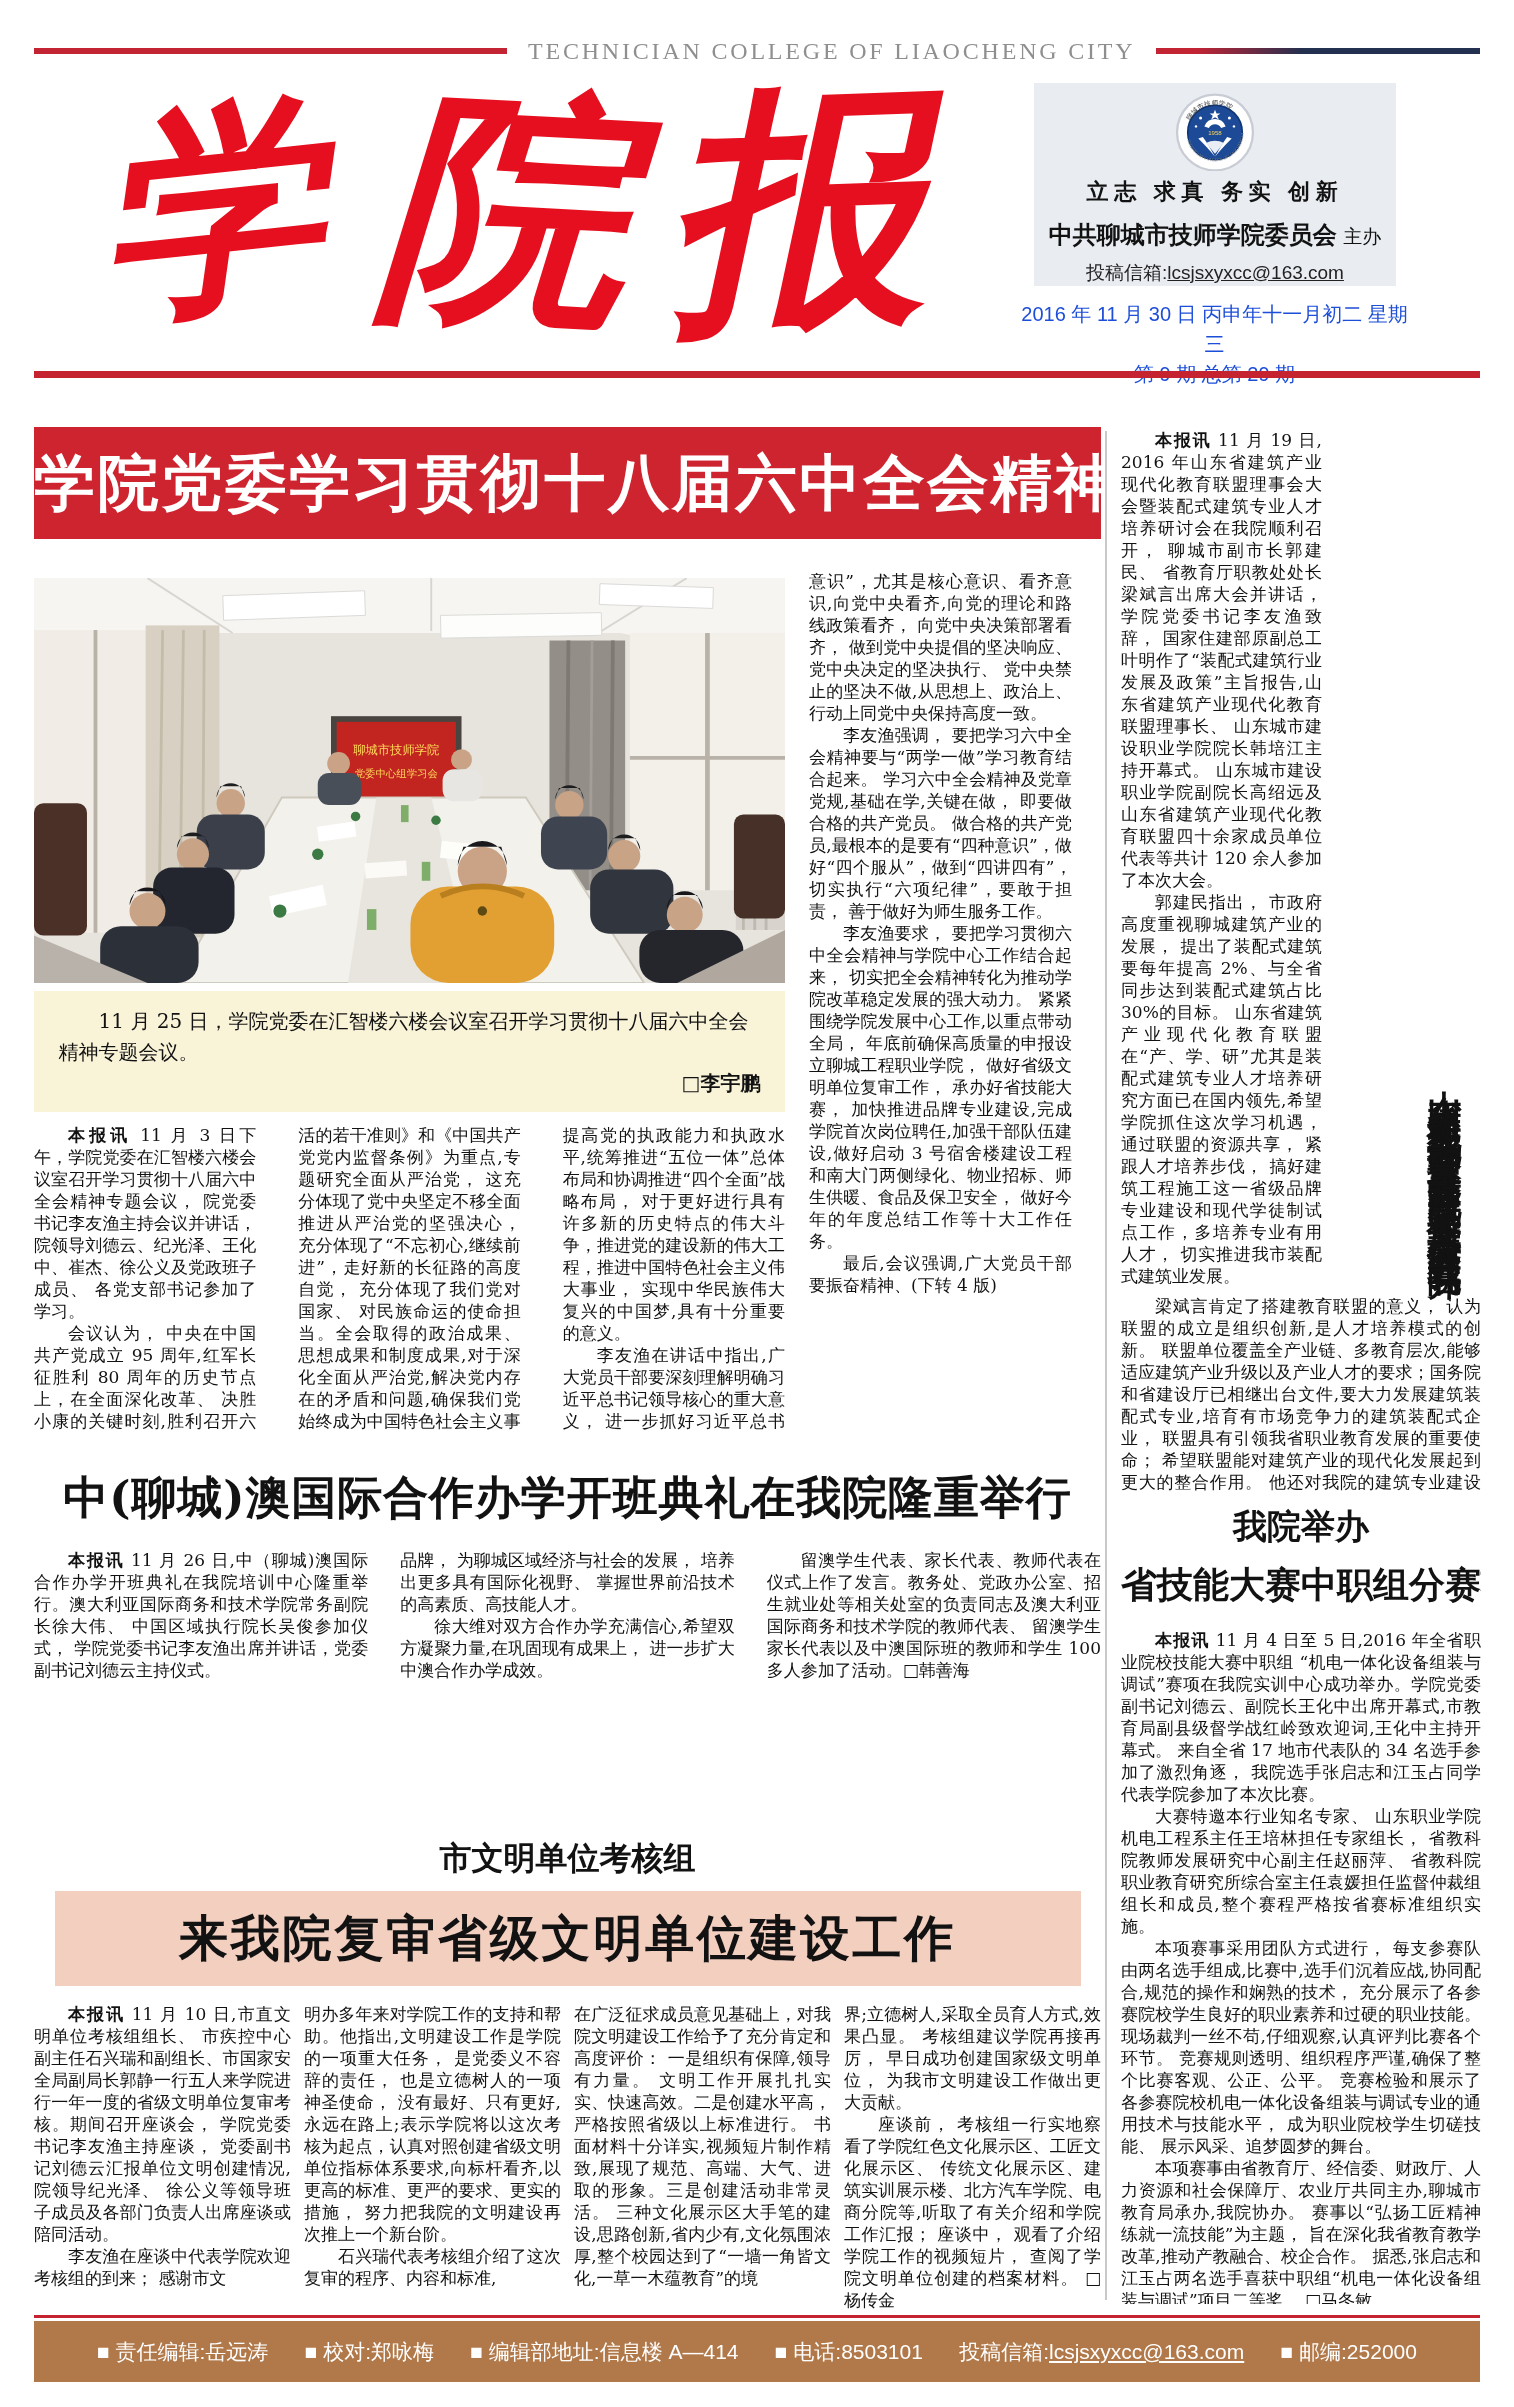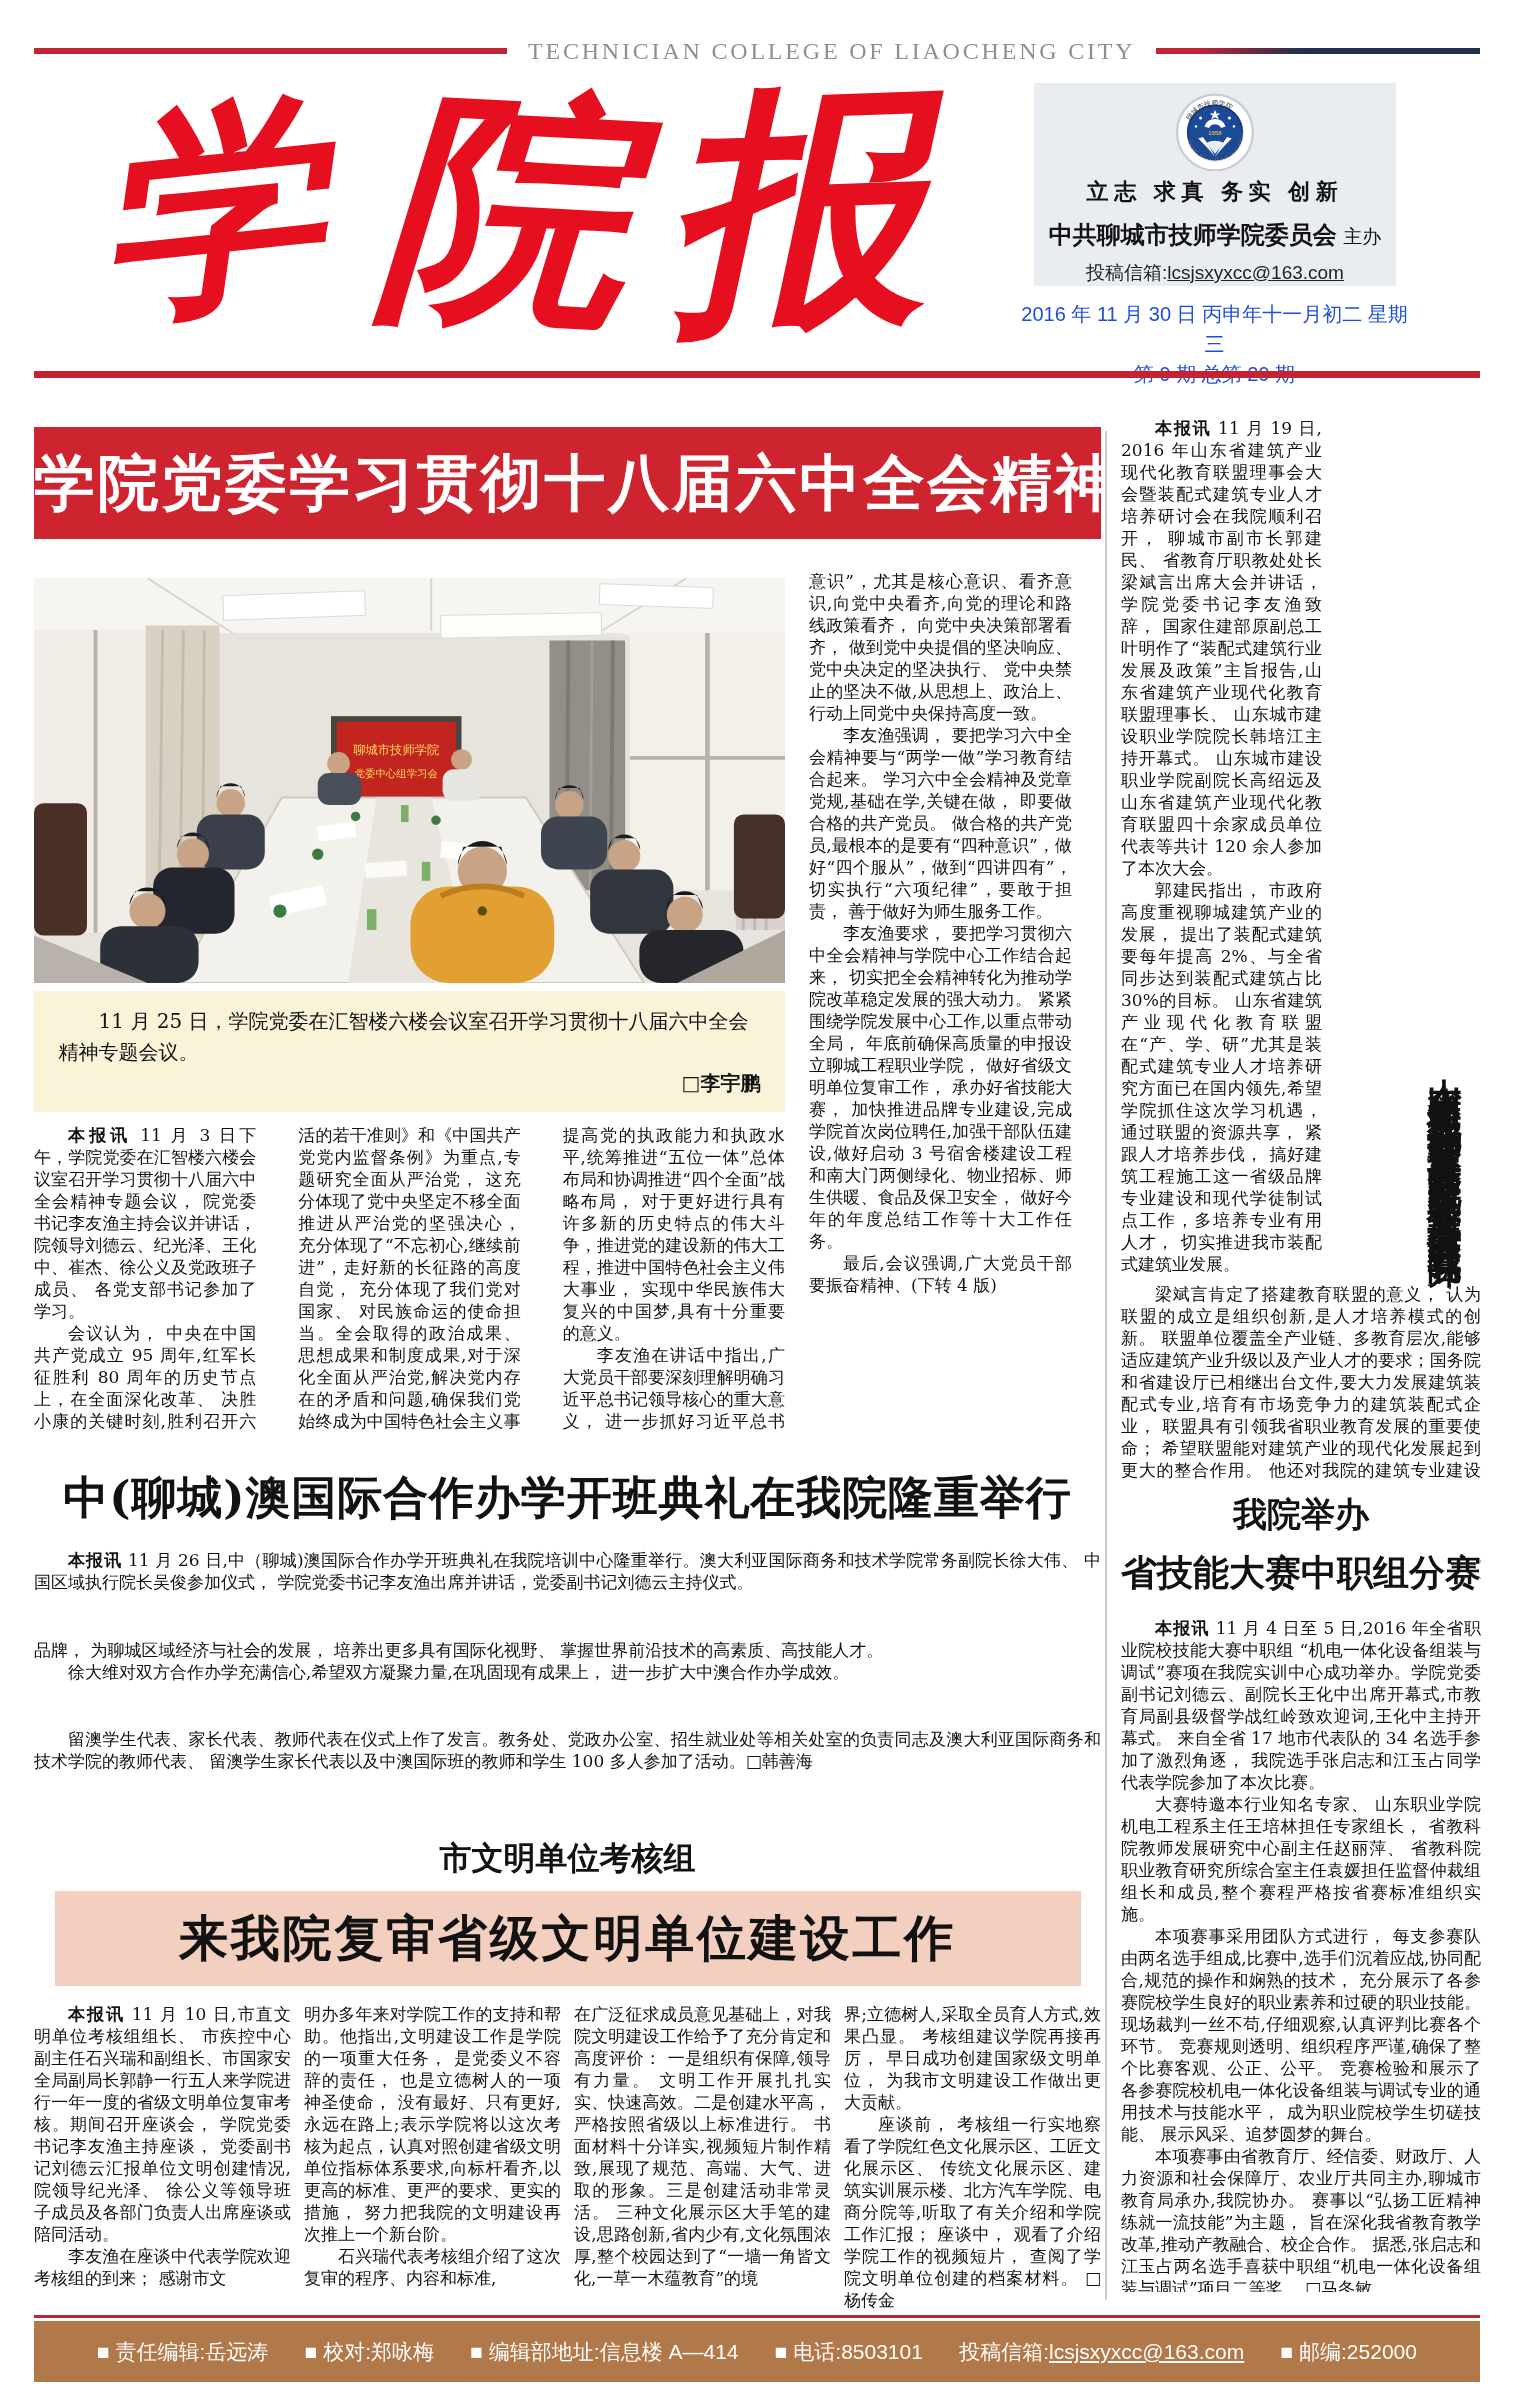--- a/index.html
+++ b/index.html
@@ -27,21 +27,21 @@
   #info-box .publisher{font-family:"Liberation Sans",sans-serif;font-weight:bold;font-size:24px;margin-top:11.4px;}
   #info-box .publisher .suffix{font-size:19px;font-weight:normal;}
   #info-box .email-line{font-family:"Liberation Sans",sans-serif;font-size:19px;margin-top:9.5px;color:#222;}
   #info-box .email-line a{color:#222;text-decoration:underline;}
   #date-block{position:absolute;left:1015px;top:299px;width:399px;text-align:center;
         font-family:"Liberation Sans",sans-serif;font-size:20px;line-height:30px;color:#1d4ed8;}
   #masthead-rule{position:absolute;left:34px;top:371px;width:1446px;height:6.6px;background:#c5232f;}
 
   
   #left-region{position:absolute;left:34px;top:427px;width:1067px;}
-  #right-region{position:absolute;left:1121px;top:404px;width:360px;height:1893px;}
+  #right-region{position:absolute;left:1121px;top:416px;width:360px;height:1893px;}
   #v-divider{position:absolute;left:1105px;top:431px;width:1.9px;height:1869px;background:#c9c9c9;}
 
   .body-text{font-size:17px;line-height:22px;text-align:justify;}
   .para{margin:0;text-indent:2em;}
   .para.noindent{text-indent:0;}
   .para b{letter-spacing:0.9px;}
 
   
   #lead-banner{position:absolute;left:0;top:0;width:1067px;height:112px;background:#ce2430;
         color:#fff;font-weight:900;font-size:61px;line-height:112px;text-align:center;letter-spacing:2.8px;white-space:nowrap;}
@@ -50,21 +50,21 @@
   #lead-caption{position:absolute;left:0;top:564px;width:751px;box-sizing:border-box;background:#f9f3d8;
         padding:15px 24.6px 13.2px 24.6px;font-size:20px;line-height:31px;}
   #lead-caption .cap-text{text-indent:2em;margin:0;}
   #lead-caption .cap-credit{text-align:right;font-weight:bold;margin:0;}
   #lead-cols{position:absolute;left:0;top:697px;width:751px;height:310px;display:flex;gap:42px;overflow:hidden;}
   #lead-cols .col{flex:1;}
 
   
   #aus-section{position:absolute;left:0;top:1041px;width:1067px;}
   #aus-headline{font-size:45px;font-weight:900;text-align:center;letter-spacing:0.9px;white-space:nowrap;}
-  #aus-cols{margin-top:21px;display:flex;gap:32px;height:237px;overflow:hidden;flex-direction:column;}
+  #aus-cols{margin-top:21px;display:flex;gap:32px;height:237px;overflow:hidden;}
   #aus-cols .col{flex:1;}
 
   
   #civ-section{position:absolute;left:0;top:1410px;width:1067px;}
   #civ-kicker{font-family:"Liberation Sans",sans-serif;font-size:32px;font-weight:bold;text-align:center;}
   #civ-banner{margin:9.5px auto 0 auto;width:1026px;height:95px;background:#f3cfc0;
         font-size:49px;font-weight:900;line-height:95px;text-align:center;letter-spacing:2.8px;white-space:nowrap;}
   #civ-cols{margin-top:17px;display:flex;gap:13px;height:312px;overflow:hidden;}
   #civ-cols .col{flex:1;}
 

